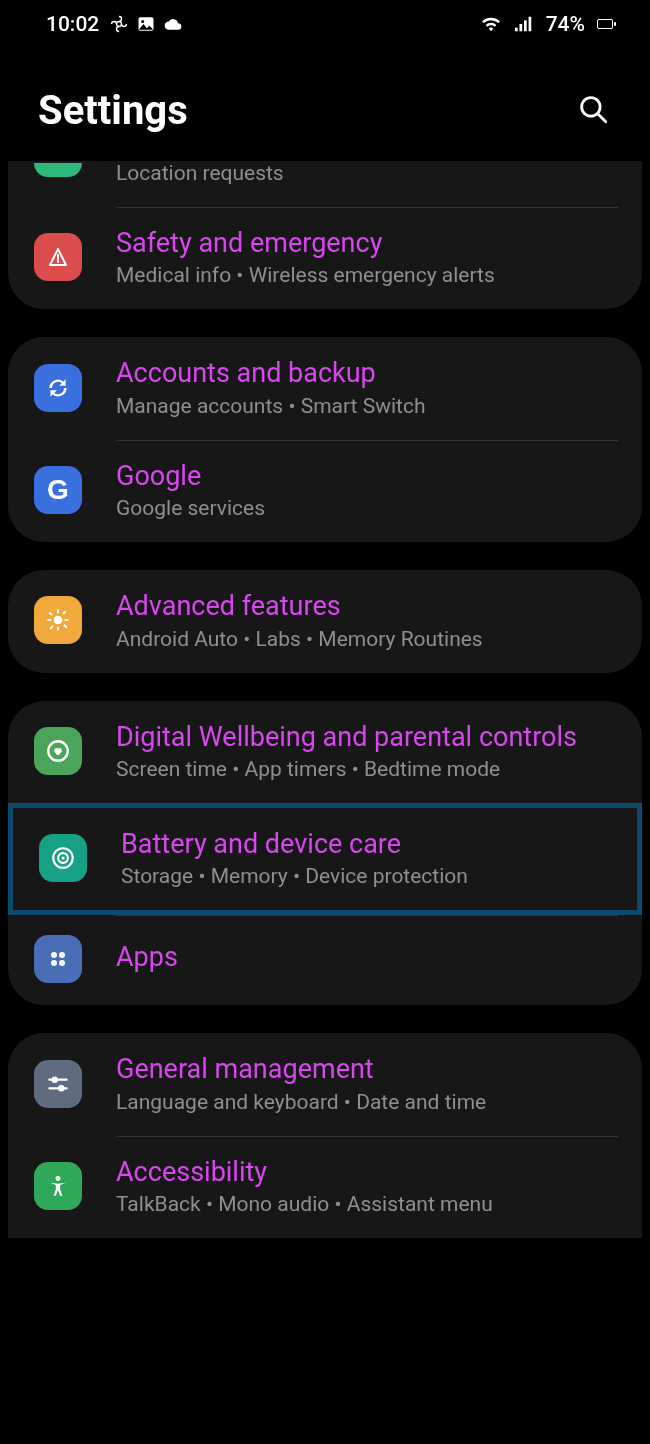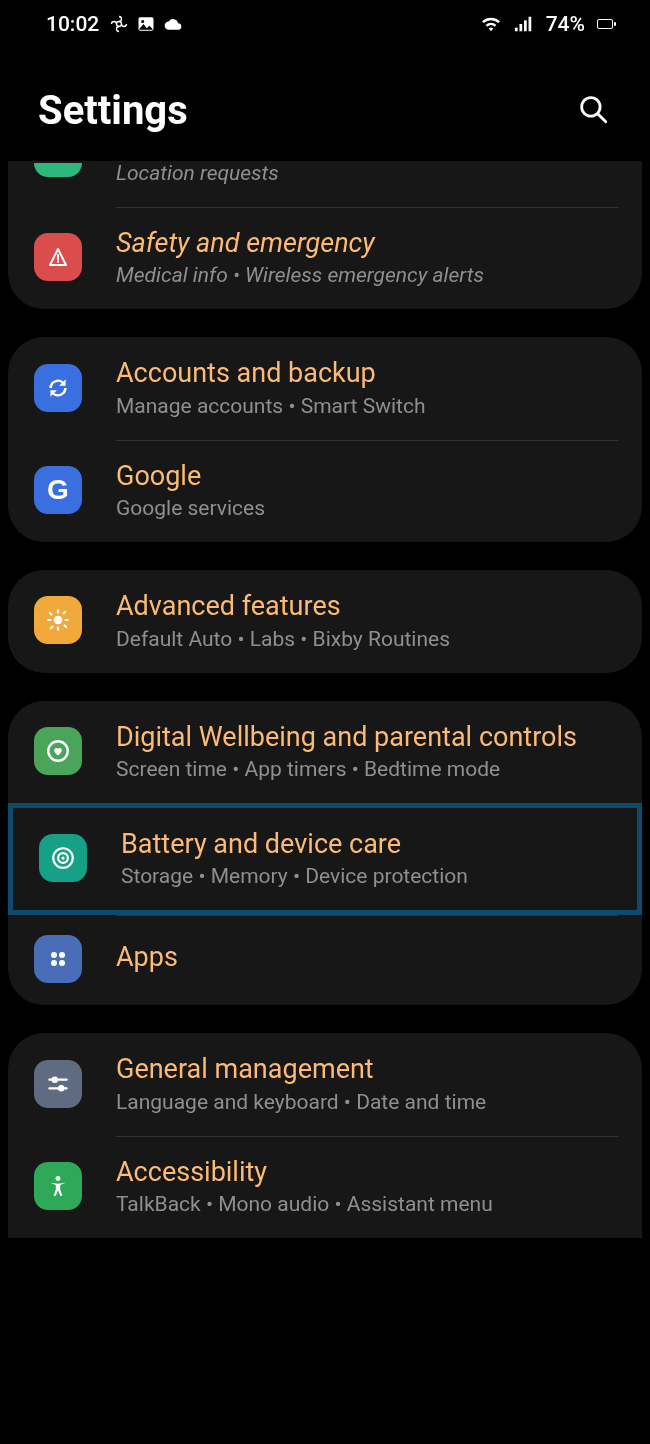--- a/index.html
+++ b/index.html
@@ -67,21 +67,21 @@
     display: flex;
     align-items: center;
     justify-content: center;
     flex-shrink: 0;
     margin-right: 34px;
   }
   .icon-cut { border-radius: 0 0 14px 14px; height: 14px; align-self:flex-start; margin-top:2px;}
   .text-col { flex: 1; min-width: 0; }
   .item-title {
     font-size: 27px;
-    color: #fdba74;
+    color: #d946ef;
     font-weight: 400;
     line-height: 1.2;
     margin-bottom: 4px;
   }
   .item-sub {
     font-size: 21px;
     color: #8f8f8f;
     font-weight: 400;
   }
   .highlight-box {
@@ -139,21 +139,21 @@
 <div class="header">
   <h1 class="page-title">Settings</h1>
   <button class="search-btn">
     <svg width="34" height="34" viewBox="0 0 24 24">
         <circle cx="10.5" cy="10.5" r="6.5" fill="none" stroke="#fff" stroke-width="2"></circle>
         <line x1="15.5" y1="15.5" x2="21" y2="21" stroke="#fff" stroke-width="2" stroke-linecap="round"></line>
       </svg>
   </button>
 </div>
 
-<div class="group first" style="border-top-left-radius:0;border-top-right-radius:0;font-style:italic;">
+<div class="group first" style="border-top-left-radius:0;border-top-right-radius:0;">
   <div class="item cut-top">
     <div class="icon-wrap icon-cut" style="background:#2fb87b;"></div>
     <div class="text-col">
       <div class="item-sub">Location requests</div>
     </div>
   </div>
   <div class="item">
     <div class="icon-wrap" style="background:#db4c4c;">
       <svg width="24" height="24" viewBox="0 0 24 24">
           <path d="M4 20h16L12 4 4 20zm8-3h0v-1h0v1zm0-3v-4" stroke="#fff" stroke-width="2" fill="none" stroke-linejoin="round" stroke-linecap="round"></path>
@@ -201,21 +201,21 @@
             <rect x="18" y="11" width="4" height="2" rx="1"></rect>
             <rect x="4.2" y="4.2" width="2" height="4" rx="1" transform="rotate(-45 5.2 6.2)"></rect>
             <rect x="17.8" y="15.8" width="2" height="4" rx="1" transform="rotate(-45 18.8 17.8)"></rect>
             <rect x="15.8" y="4.2" width="4" height="2" rx="1" transform="rotate(-45 17.8 5.2)"></rect>
             <rect x="4.2" y="17.8" width="4" height="2" rx="1" transform="rotate(-45 6.2 18.8)"></rect>
           </g>
         </svg>
     </div>
     <div class="text-col">
       <div class="item-title">Advanced features</div>
-      <div class="item-sub">Default Auto  •  Labs  •  Bixby Routines</div>
+      <div class="item-sub">Android Auto  •  Labs  •  Memory Routines</div>
     </div>
   </div>
 </div>
 
 <div class="group">
   <div class="item">
     <div class="icon-wrap" style="background:#4aa55a;">
       <svg width="26" height="26" viewBox="0 0 24 24">
           <circle cx="12" cy="12" r="9" fill="none" stroke="#fff" stroke-width="2.2"></circle>
           <path d="M12 16s-3.5-2.3-3.5-4.5A2 2 0 0112 10a2 2 0 013.5 1.5C15.5 13.7 12 16 12 16z" fill="#fff"></path>

